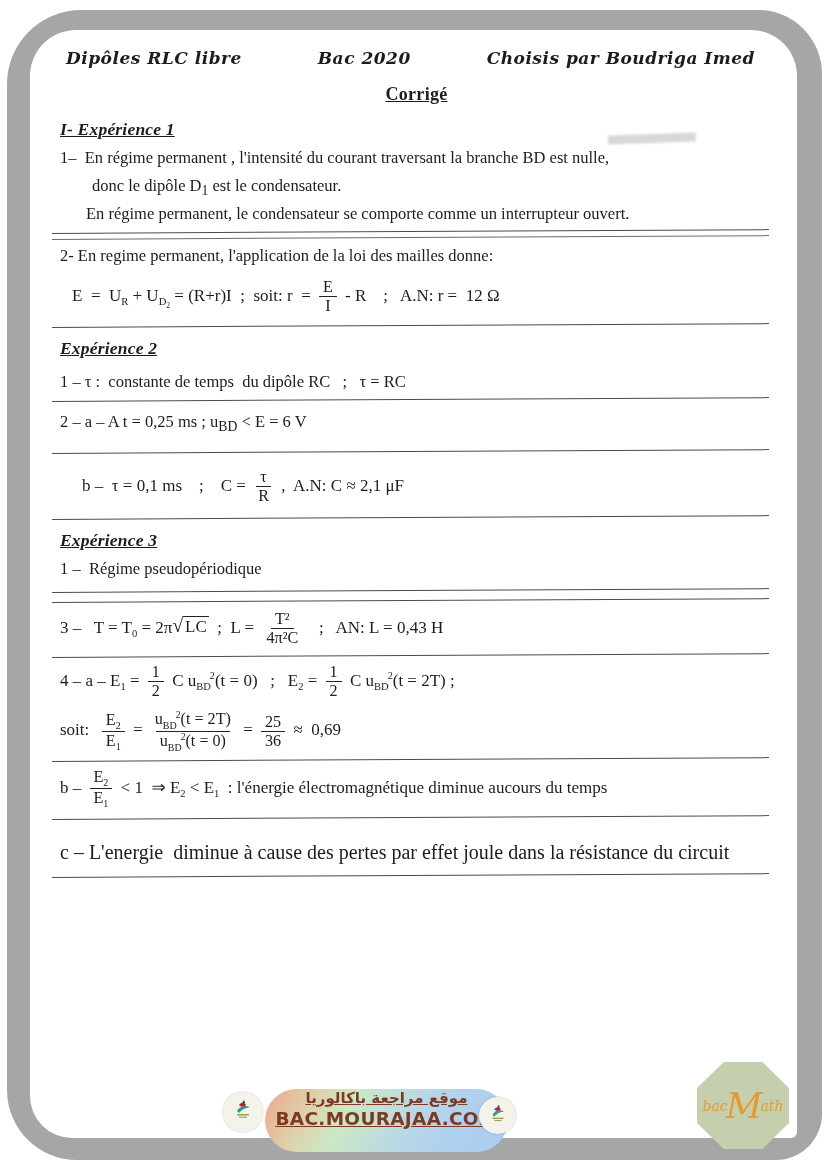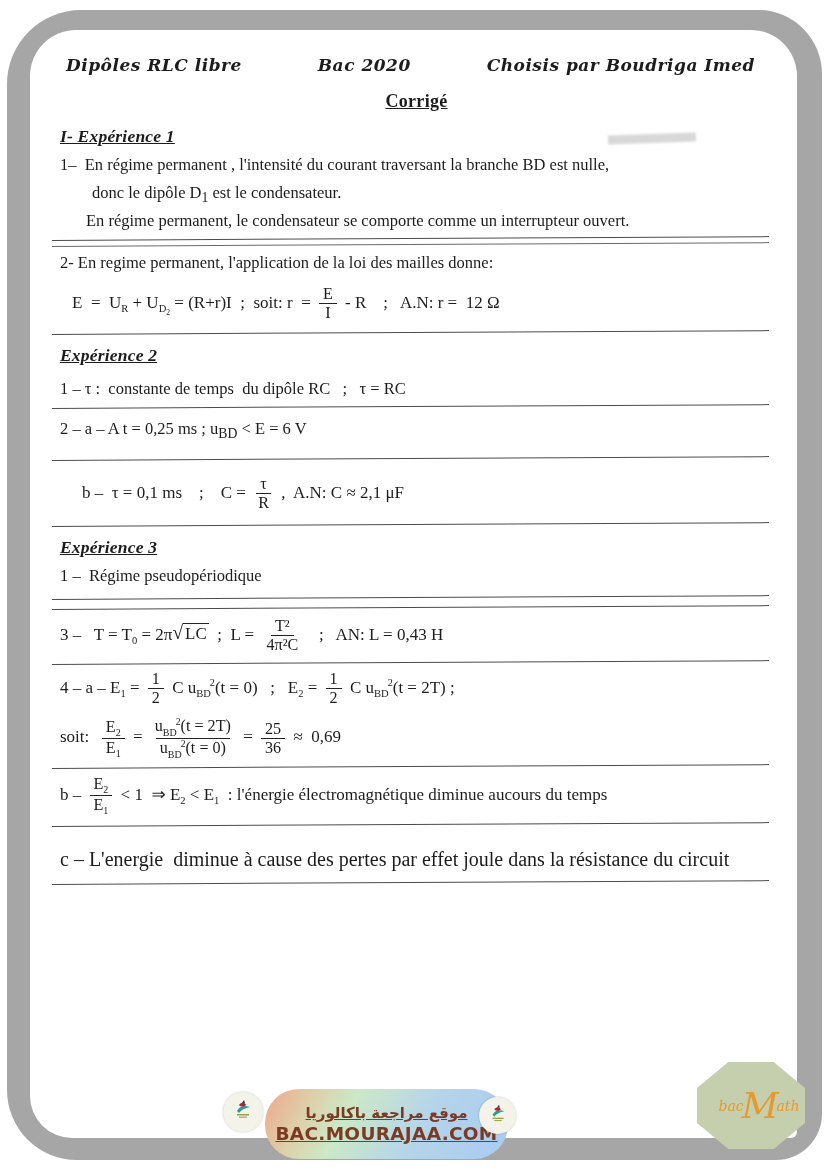--- a/index.html
+++ b/index.html
@@ -10,21 +10,21 @@
   .gray-frame{
     position:absolute;left:7px;top:10px;width:815px;height:1150px;
     background:#a6a6a6;border-radius:74px 64px 46px 70px;
   }
   .page{
     position:absolute;left:30px;top:30px;width:767px;height:1108px;
     background:#ffffff;border-radius:46px 46px 6px 42px;
   }
   .doc-header{
     display:flex;justify-content:space-between;align-items:baseline;
-    padding:25px 42px 0 36px;
+    padding:18px 42px 0 36px;
     font-family:"DejaVu Serif", serif;font-style:italic;font-weight:bold;
     font-size:17px;letter-spacing:.5px;
   }
   .doc-title{text-align:center;margin-top:16px;font-size:18px;font-weight:bold;padding-left:6px;}
   .doc-title span{text-decoration:underline;letter-spacing:.3px;}
   .content{padding:2px 34px 10px 30px;font-size:16.5px;line-height:21px;}
   .sec{font-size:17.5px;font-weight:bold;font-style:italic;text-decoration:underline;margin:12px 0 0 0;letter-spacing:.2px;}
   .ln{margin-top:7px;white-space:pre-wrap;}
   .ind1{margin-left:32px;}
   .ind2{margin-left:26px;}
@@ -42,24 +42,24 @@
   .frac .num{display:block;border-bottom:1.4px solid #222;padding:0 4px;}
   .frac .den{display:block;padding:0 4px;}
   .sqrt .rad{font-size:1.15em;}
   .sqrt .radicand{border-top:1.4px solid #222;padding:0 2px;}
   .smudge{
     position:absolute;left:608px;top:134px;width:88px;height:9px;
     background:#b9b9b9;opacity:.55;filter:blur(1px);transform:rotate(-2deg);
   }
   
   .pill{
-    position:absolute;left:265px;top:1089px;width:243px;height:70px;
+    position:absolute;left:265px;top:1089px;width:243px;height:63px;
     border-radius:34px;
     background:linear-gradient(118deg,#efa78d 0%,#dcd3ac 20%,#cce8c6 34%,#b6d5ea 62%,#a8cbf1 100%);
-    display:flex;flex-direction:column;align-items:center;justify-content:center;
+    display:flex;flex-direction:column;align-items:center;justify-content:flex-start;
     color:#7c3a22;text-align:center;cursor:pointer;
   }
   .pill .ar{
     font-family:"DejaVu Sans", sans-serif;font-size:15px;font-weight:bold;
     text-decoration:underline;direction:rtl;
   }
   .pill .url{
     font-family:"DejaVu Sans", sans-serif;font-size:18.5px;font-weight:bold;
     text-decoration:underline;letter-spacing:.3px;margin-top:1px;
   }
@@ -68,21 +68,21 @@
     display:flex;align-items:center;justify-content:center;
     box-shadow:0 0 2px rgba(0,0,0,.25);
   }
   .logo-circle.lc-left{left:223px;top:1092px;width:40px;height:40px;}
   .logo-circle.lc-right{left:479px;top:1097px;width:37px;height:37px;}
   .bacmath{
     position:absolute;left:697px;top:1062px;width:92px;height:87px;
     background:#c5cfae;
     clip-path:polygon(29% 0,71% 0,100% 30%,100% 70%,71% 100%,29% 100%,0 70%,0 30%);
     display:flex;align-items:center;justify-content:center;
-    color:#e69a2e;font-family:"DejaVu Serif", serif;font-style:italic;padding-left:16px;
+    color:#e69a2e;font-family:"DejaVu Serif", serif;font-style:italic;
   }
   .bacmath .small{font-size:14px;}
   .bacmath .big{font-size:36px;font-weight:normal;margin:0 -2px;line-height:0;}
 </style>
 </head>
 <body>
 
 <div class="gray-frame"></div>
 
 <div class="page">

